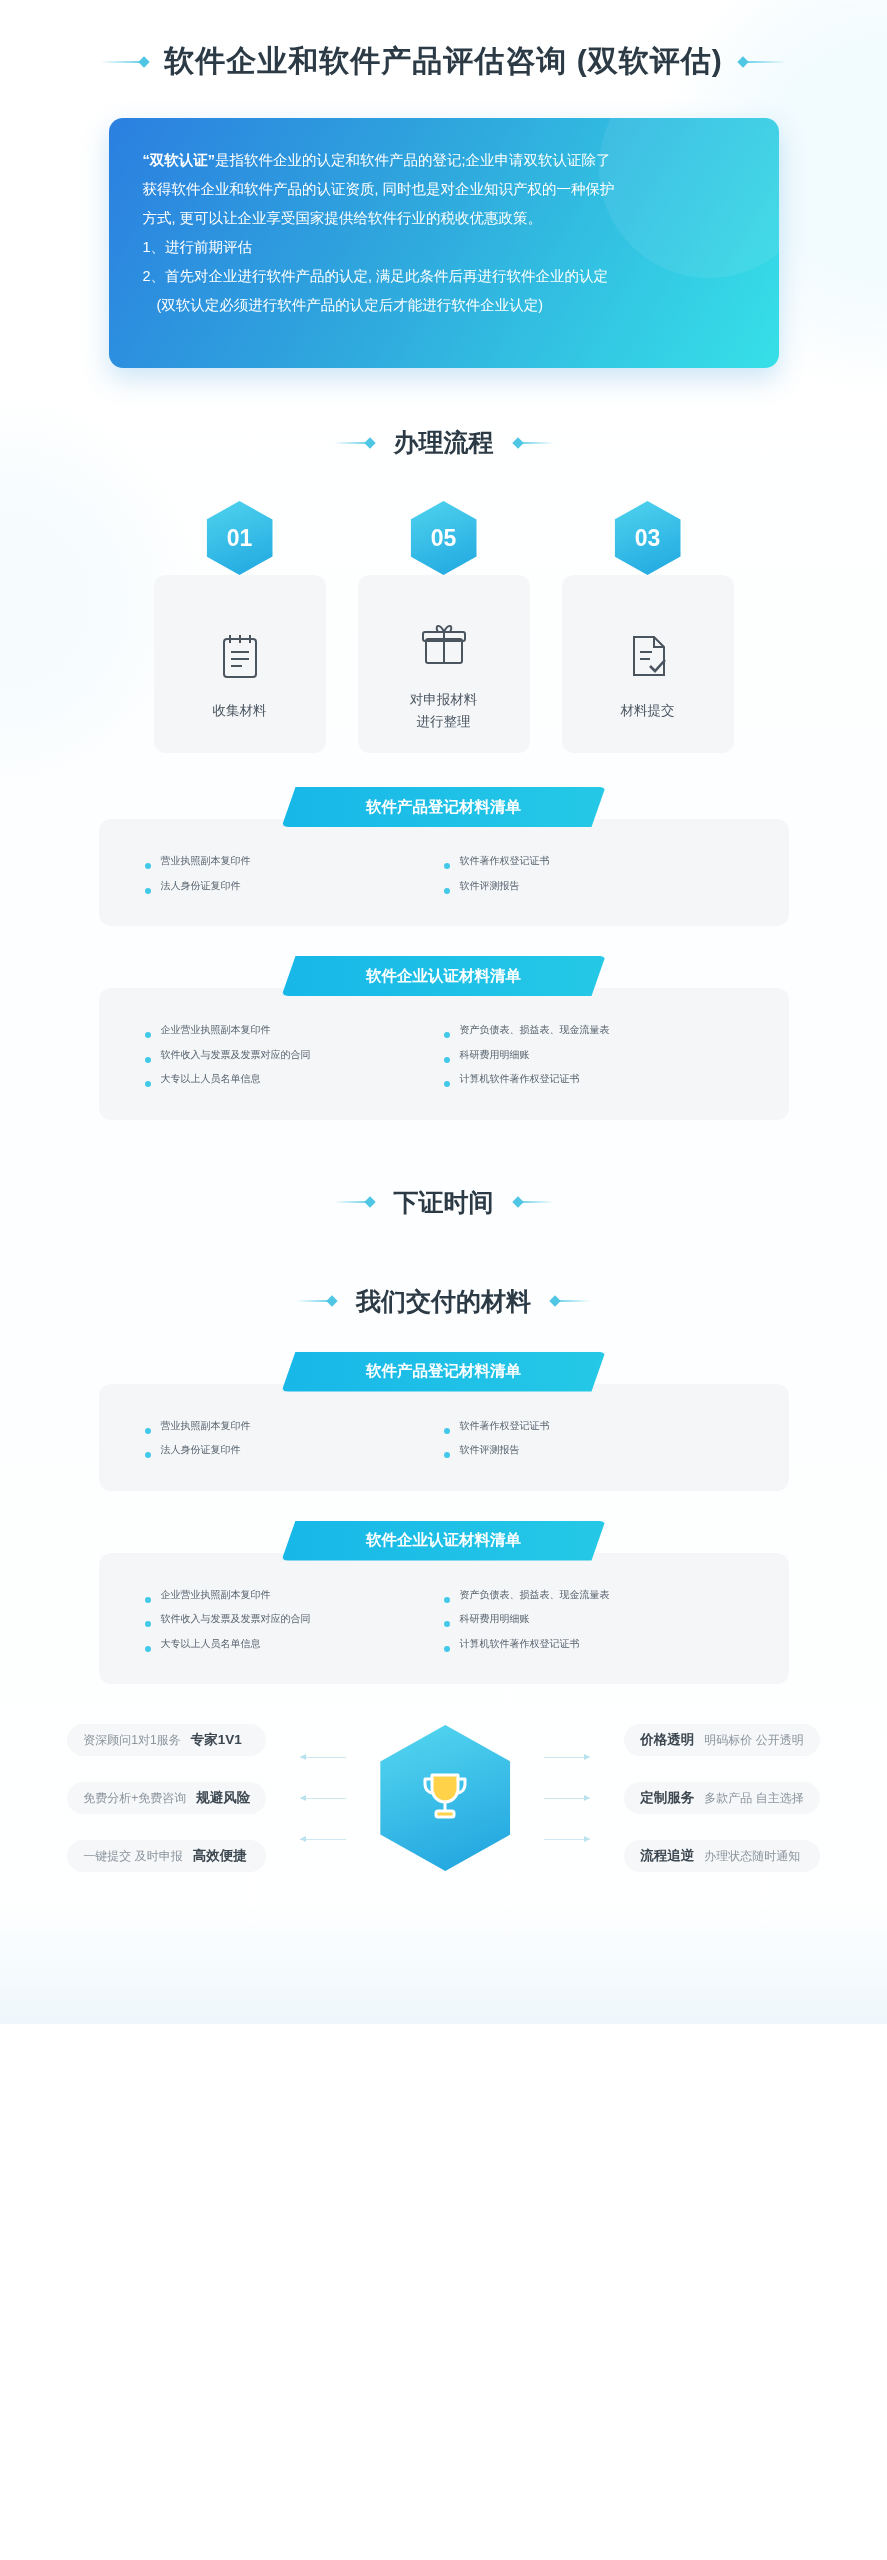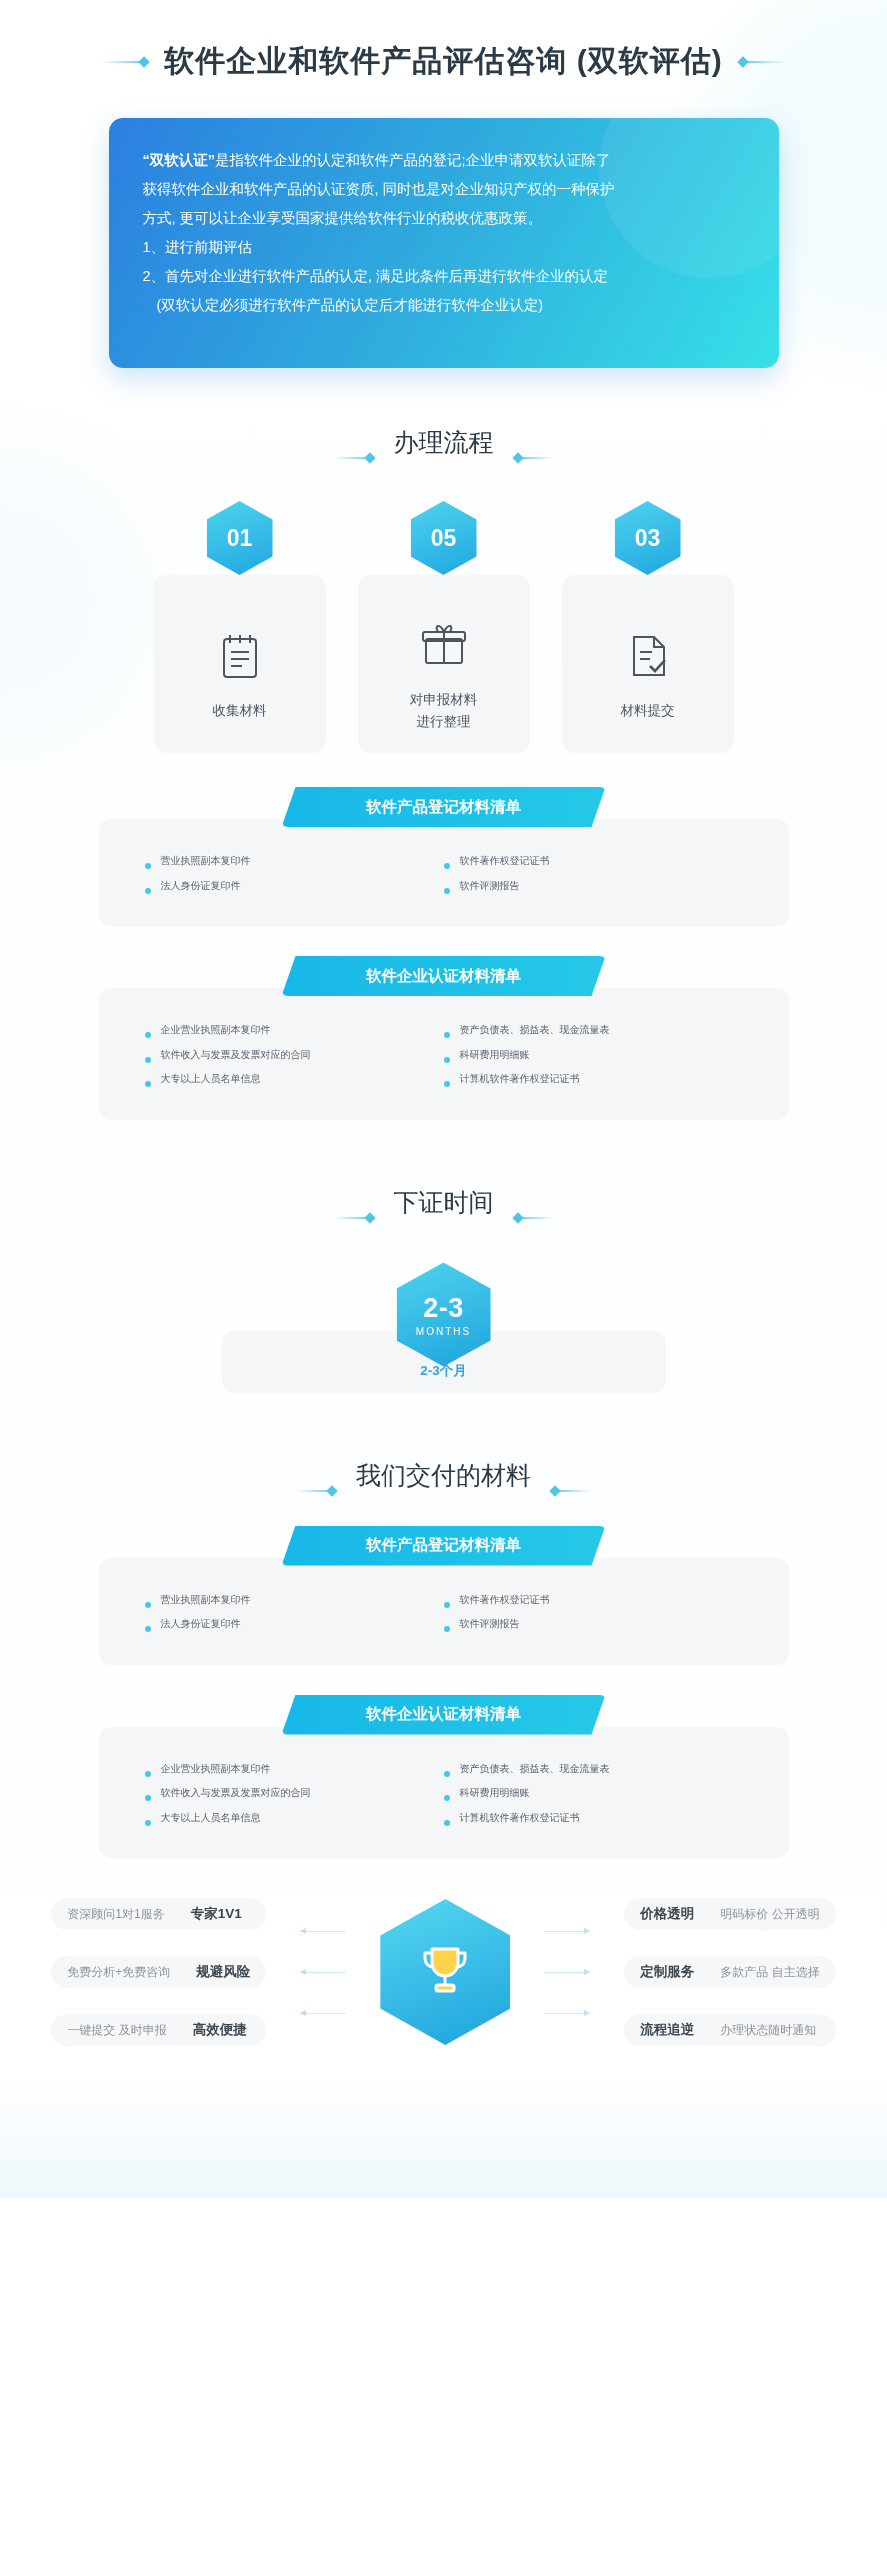--- a/index.html
+++ b/index.html
@@ -48,22 +48,22 @@
   .intro-card::before{
     content:""; position:absolute; right:-40px; top:-60px; width:220px;height:220px;
     border-radius:50%; background:rgba(255,255,255,.07);
   }
   .intro-card p { font-size:14.5px; line-height:2.0; position:relative; }
   .intro-card p b { font-weight:bold; }
   .intro-card .indent { padding-left:14px; }
 
   
   .sec-title {
-    display:flex; align-items:flex-end; justify-content:center; gap:22px;
-    font-size:25px; font-weight:normal; color:#2b3a45;
+    display:flex; align-items:center; justify-content:center; gap:22px;
+    font-size:25px; font-weight:bold; color:#2b3a45;
   }
   .sec-title .dash { width:38px; }
 
   
   .flow { display:flex; justify-content:center; gap:32px; margin-top:42px; }
   .flow-item { width:172px; }
   .flow-box {
     background:#f4f6f8; border-radius:12px; height:178px; margin-top:33px;
     display:flex; flex-direction:column; align-items:center; justify-content:center;
     padding-top:22px;
@@ -119,21 +119,21 @@
     width:444px; height:62px; margin:0 auto; background:#f4f6f8; border-radius:12px;
     display:flex; align-items:flex-end; justify-content:center; padding-bottom:13px;
     font-size:13.5px; color:#2fa8d8; font-weight:bold;
   }
 
   
   .footer { position:relative; margin-top:40px; height:300px; }
   .foot-inner { display:flex; align-items:center; justify-content:center; gap:34px; }
   .foot-col { display:flex; flex-direction:column; gap:26px; }
   .chip {
-    display:flex; align-items:flex-end; gap:26px; font-size:12px; color:#8b949d;
+    display:flex; align-items:flex-end; gap:10px; font-size:12px; color:#8b949d;
     background:#f5f7f9; border-radius:16px; padding:7px 16px; white-space:nowrap;
   }
   .chip.right { justify-content:flex-start; }
   .chip b { color:#3c4750; font-size:13.5px; font-weight:bold; }
   .arrow-col { display:flex; flex-direction:column; gap:40px; }
   .arrow { width:46px; height:1px; background:#cfe9f2; position:relative; }
   .arrow::after{
     content:""; position:absolute; right:0; top:-3px;
     border-left:6px solid #b9e2ef; border-top:3.5px solid transparent; border-bottom:3.5px solid transparent;
   }
@@ -266,29 +266,20 @@
       </div>
     </div>
   </div>
 
   <div class="sec-title" style="margin-top:66px;">
     <span class="dash left"></span>
     <span>下证时间</span>
     <span class="dash right"></span>
   </div>
 
-  <div style="margin-top:44px;">
-    <div class="time-hex">
-      <span class="big">2-3</span>
-      <span class="small">MONTHS</span>
-    </div>
-    <div class="time-box">
-      <span>2-3个月</span>
-    </div>
-  </div>
 
   <div class="sec-title" style="margin-top:66px;">
     <span class="dash left"></span>
     <span>我们交付的材料</span>
     <span class="dash right"></span>
   </div>
 
   <div class="mat-wrap" style="margin-top:34px;">
     <div class="mat-tag">软件产品登记材料清单</div>
     <div class="mat-body">

